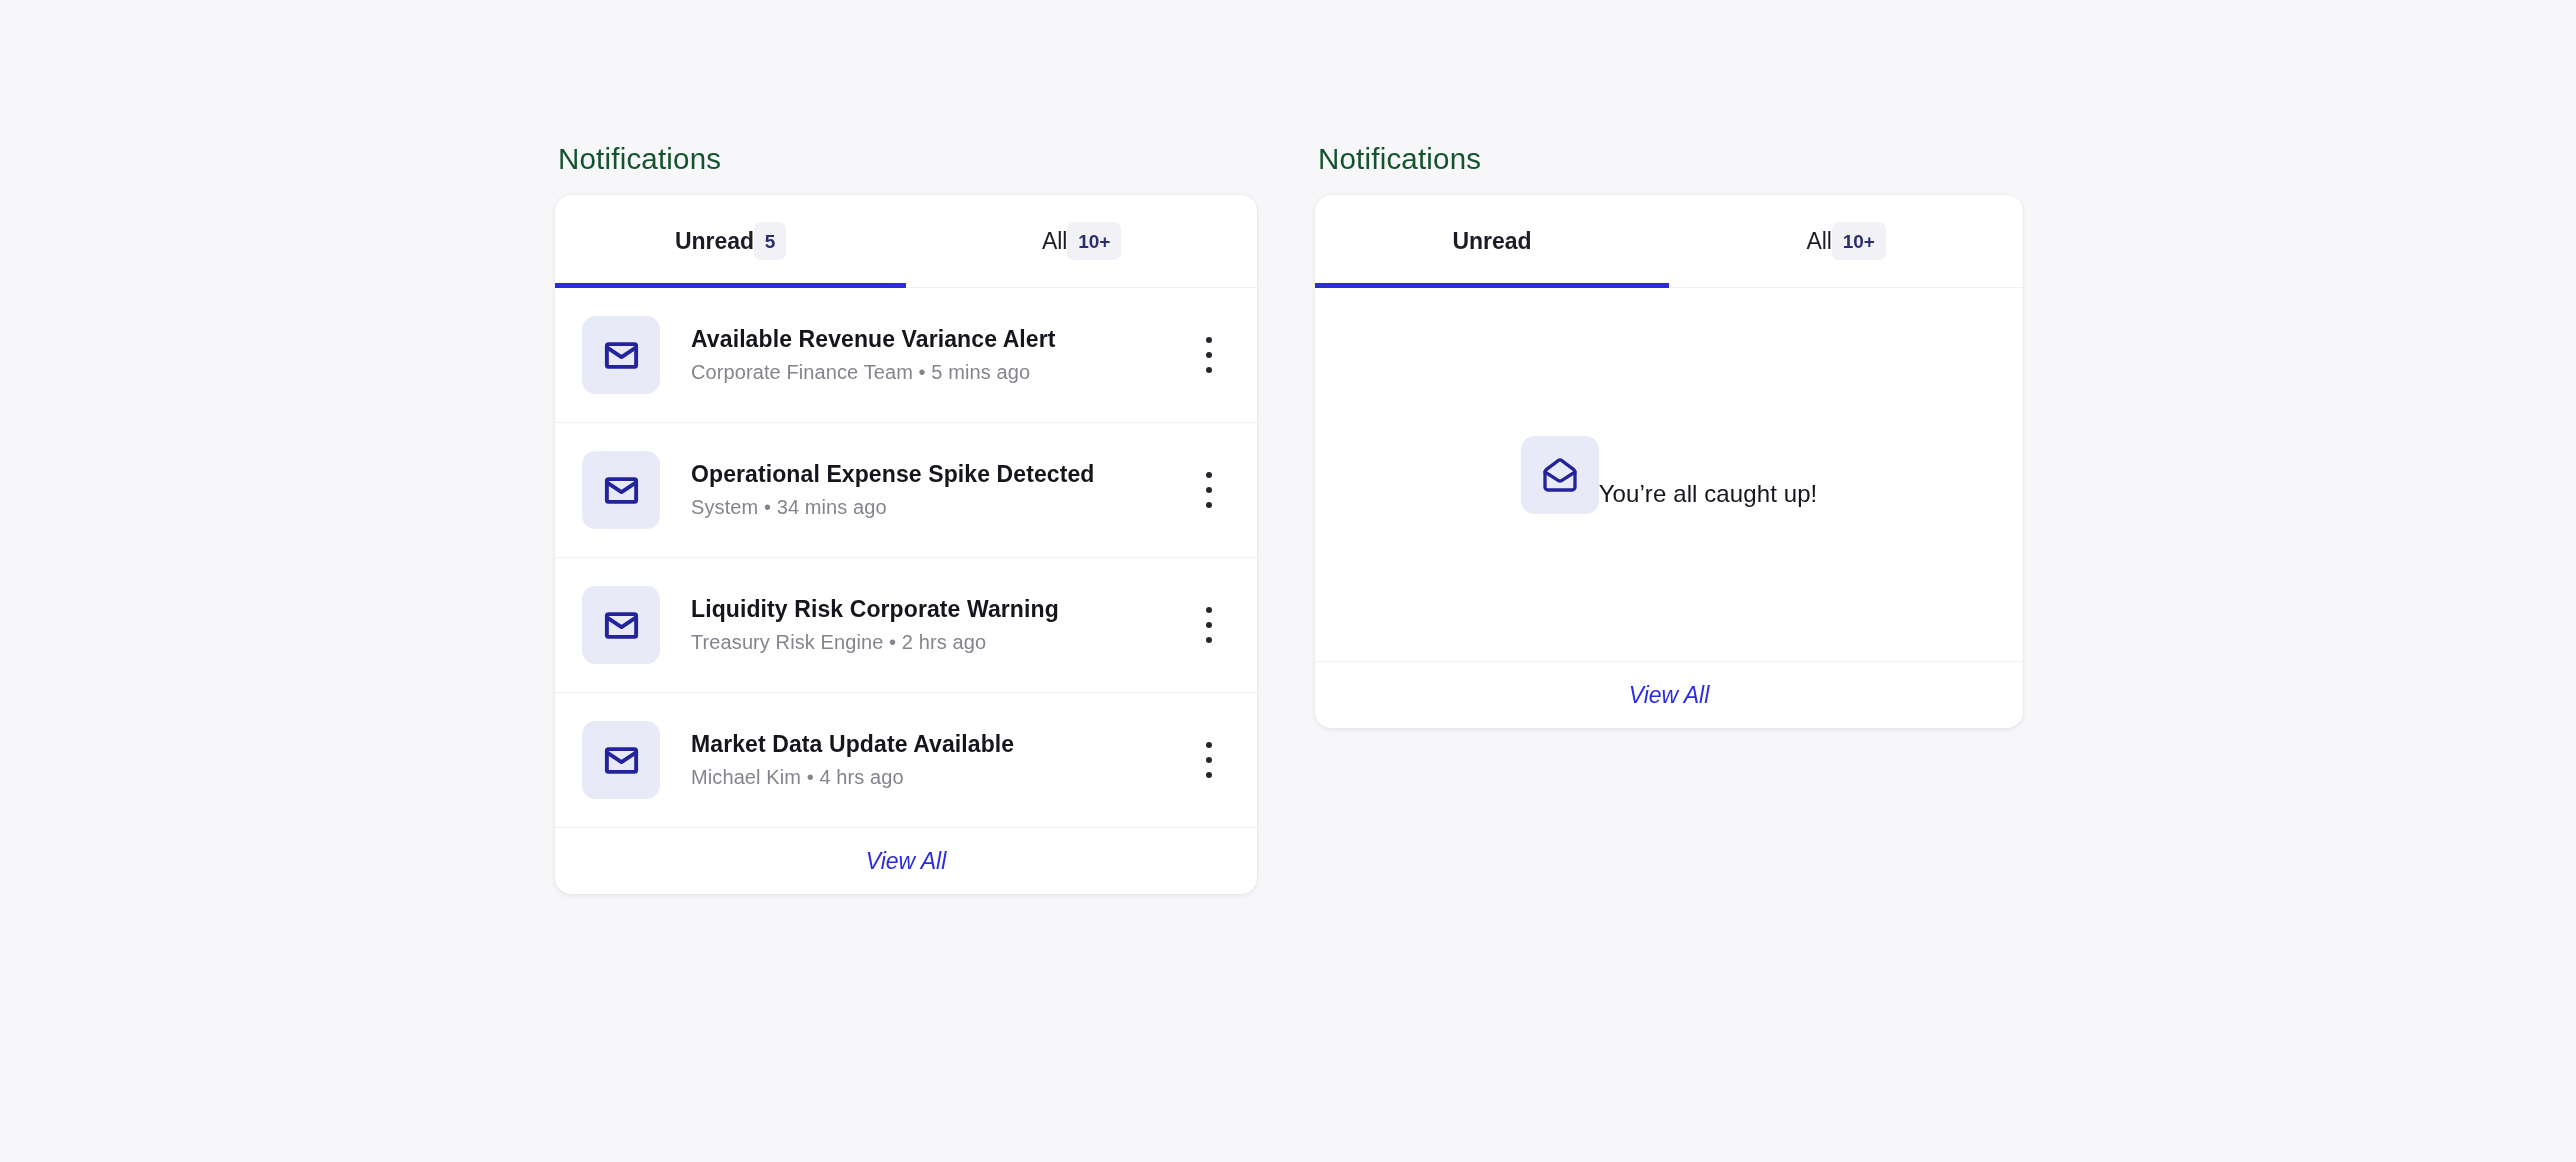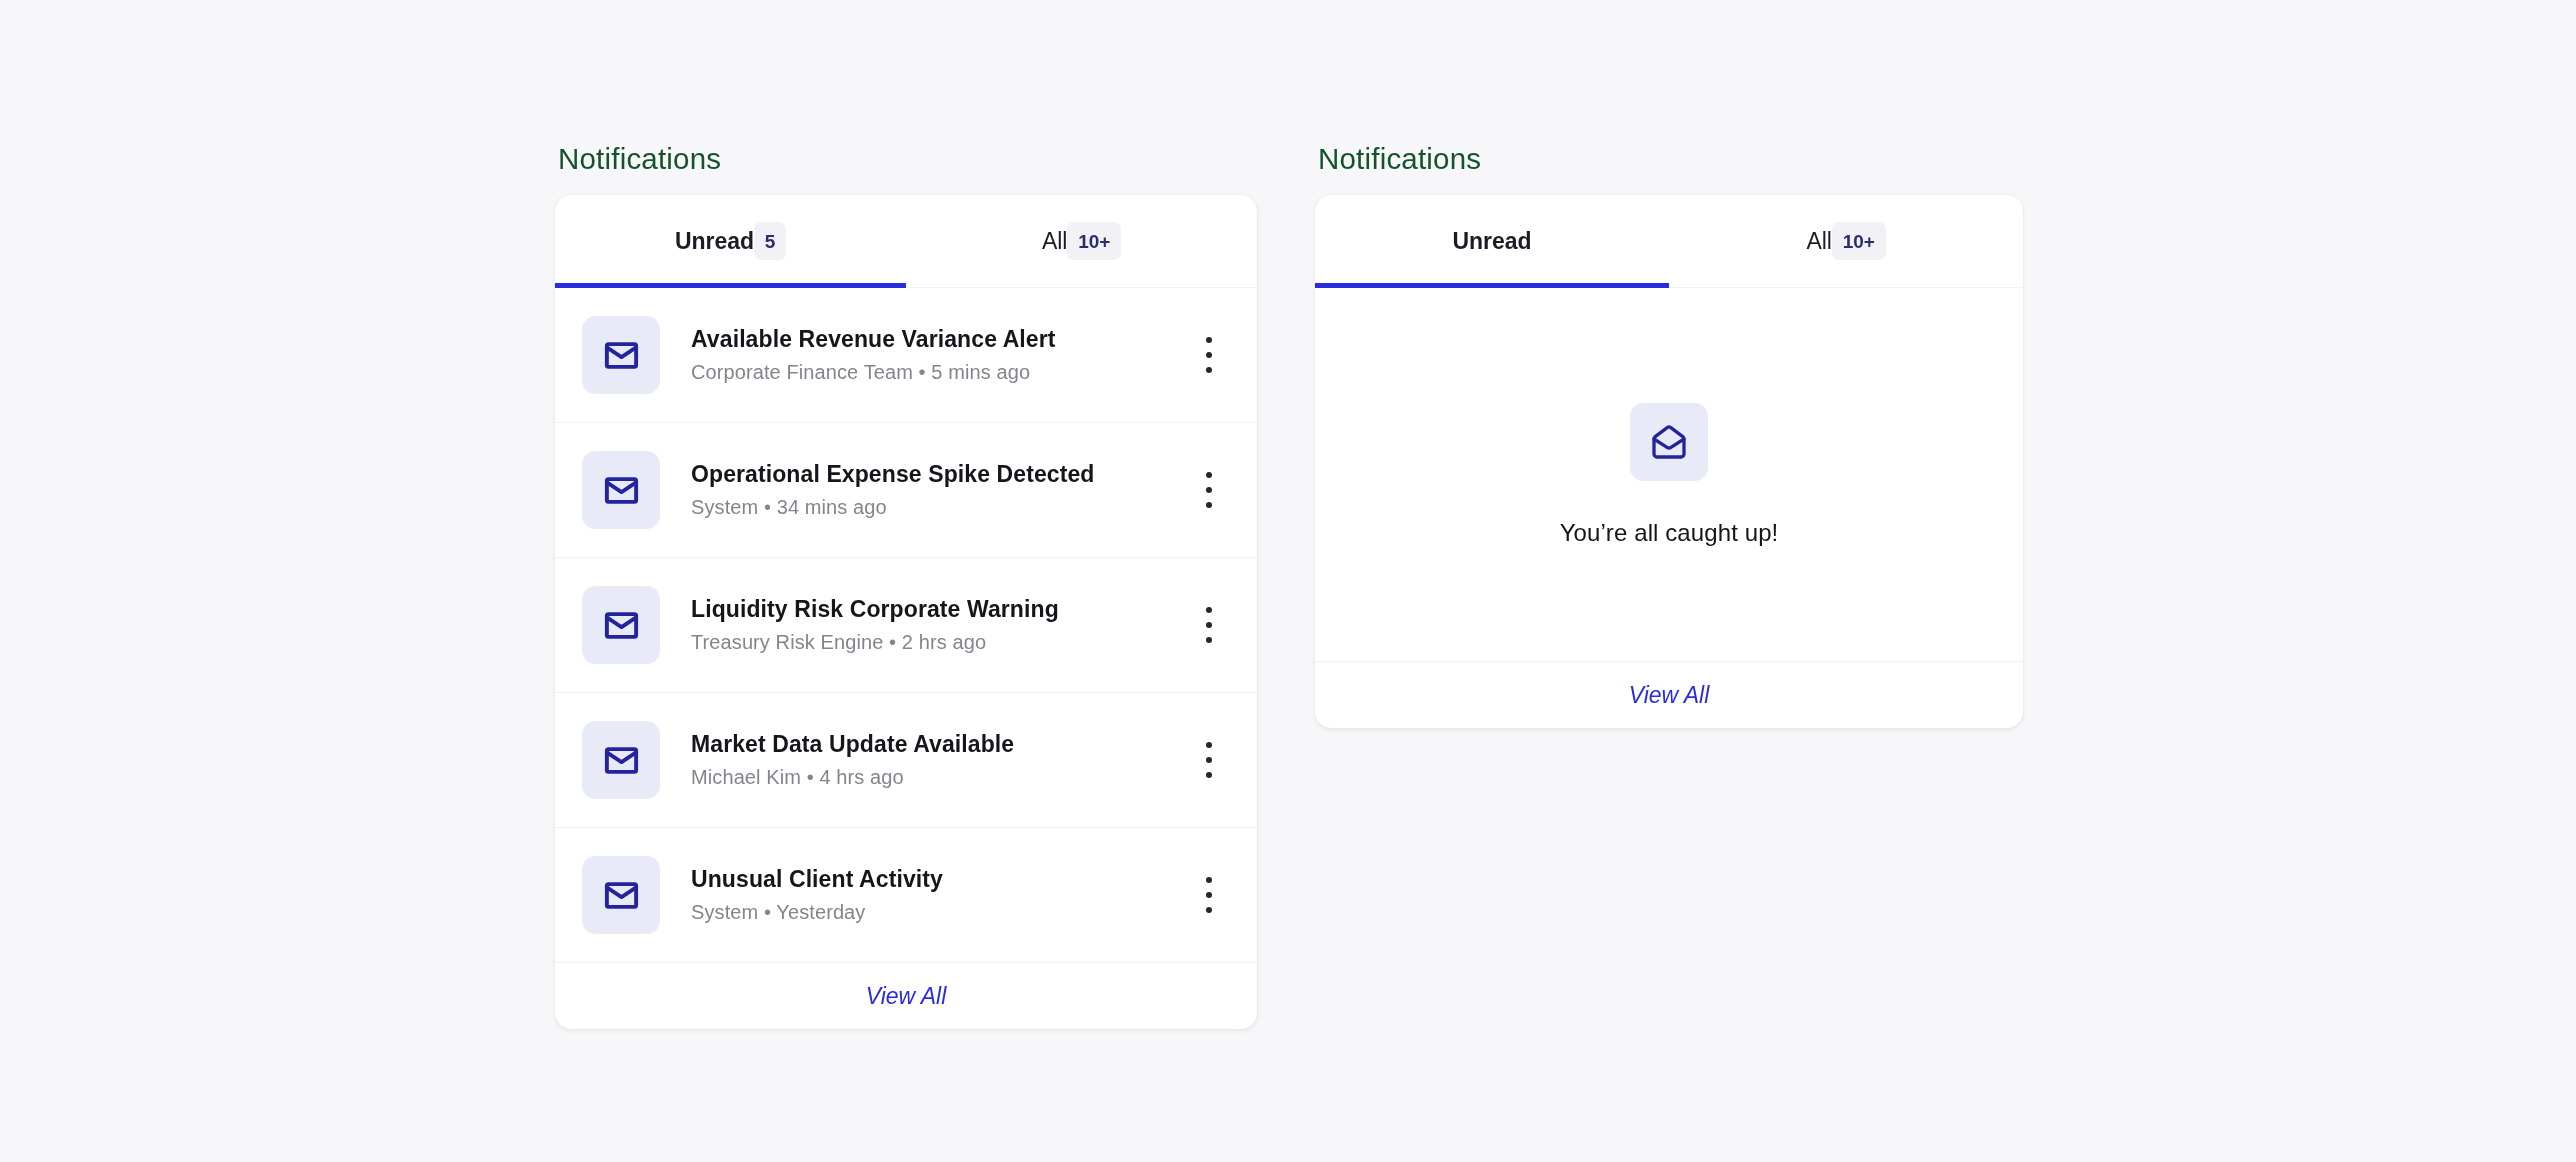--- a/index.html
+++ b/index.html
@@ -133,21 +133,21 @@
     font-size:23px;
     color:#2b2be0;
     font-weight:500;
     text-decoration:none;
     cursor:pointer;
   }
   
   .empty-area {
     height:374px;
     display:flex;
-    flex-direction:column;
+    flex-direction:row;
     align-items:center;
     justify-content:center;
     border-bottom:1.3px solid #f1f1f4;
   }
   .empty-area .icon-box svg { width:36px; height:36px; }
   .empty-message {
     margin-top:38px;
     font-size:24px;
     color:#15151c;
     letter-spacing:0.1px;
@@ -240,37 +240,20 @@
           <div class="notif-title">Market Data Update Available</div>
           <div class="notif-meta">Michael Kim • 4 hrs ago</div>
         </div>
         <button class="kebab" aria-label="more">
             <i></i>
             <i></i>
             <i></i>
           </button>
       </div>
 
-      <div class="notif-item">
-        <div class="icon-box">
-          <svg viewBox="0 0 24 24" fill="none" stroke-width="2.4" stroke-linecap="round" stroke-linejoin="round">
-              <rect x="3" y="5" width="18" height="14" rx="1"></rect>
-              <path d="m3 7 9 6 9-6"></path>
-            </svg>
-        </div>
-        <div class="notif-text">
-          <div class="notif-title">Unusual Client Activity</div>
-          <div class="notif-meta">System • Yesterday</div>
-        </div>
-        <button class="kebab" aria-label="more">
-            <i></i>
-            <i></i>
-            <i></i>
-          </button>
-      </div>
 
       <div class="view-all-row">
         <a class="view-all-link">View All</a>
       </div>
     </div>
   </section>
 
   <section class="panel right-panel">
     <h2 class="panel-title">Notifications</h2>
     <div class="card">

